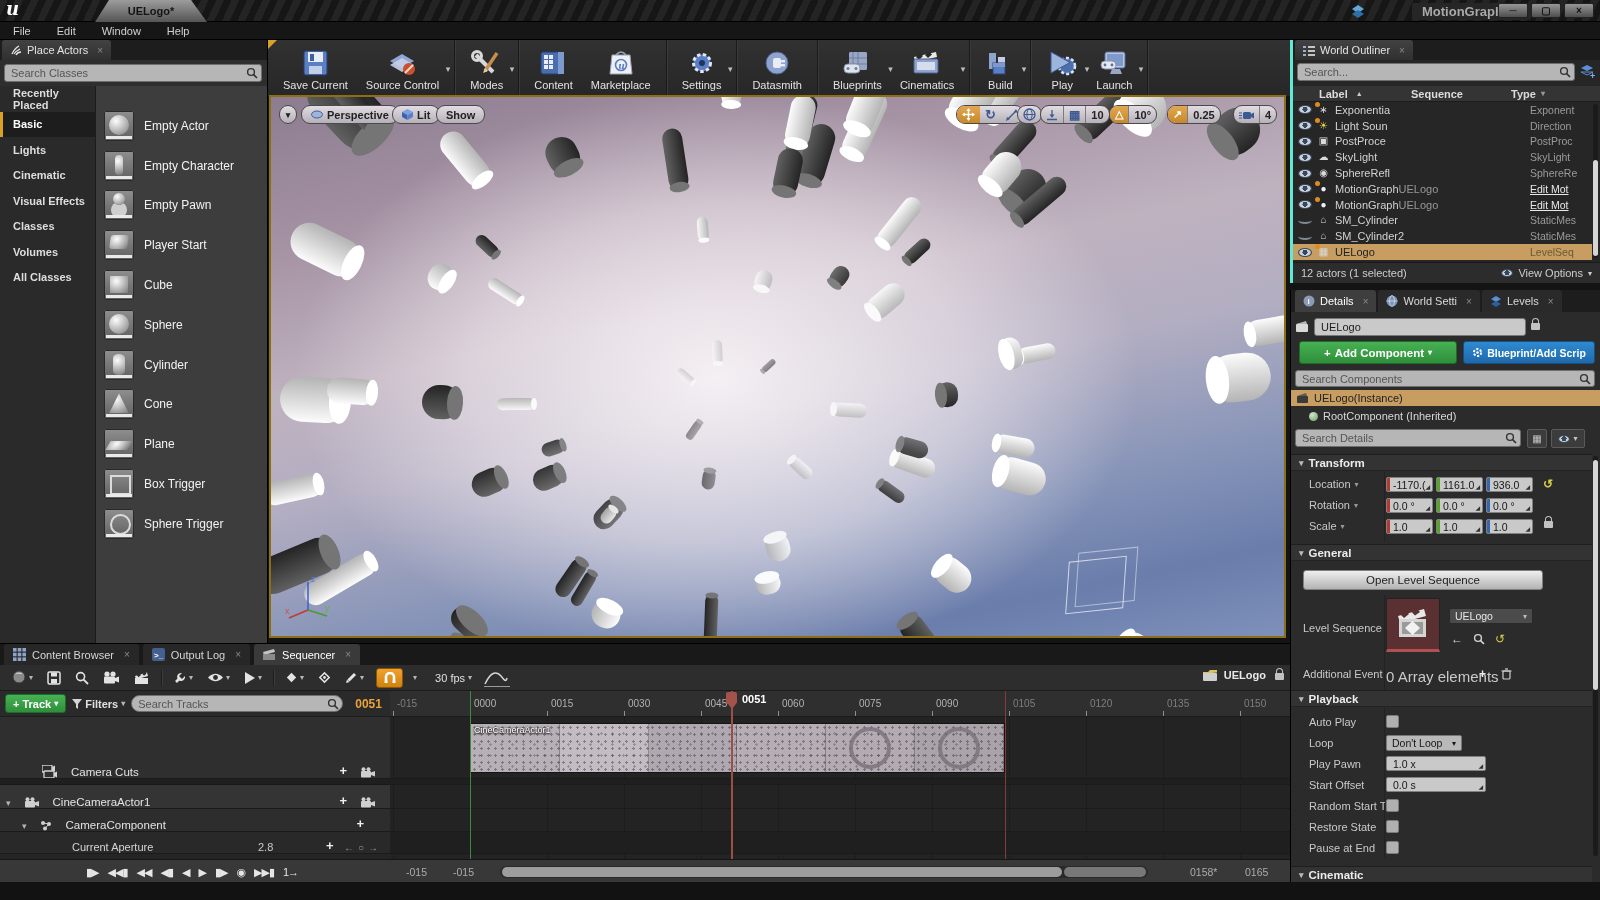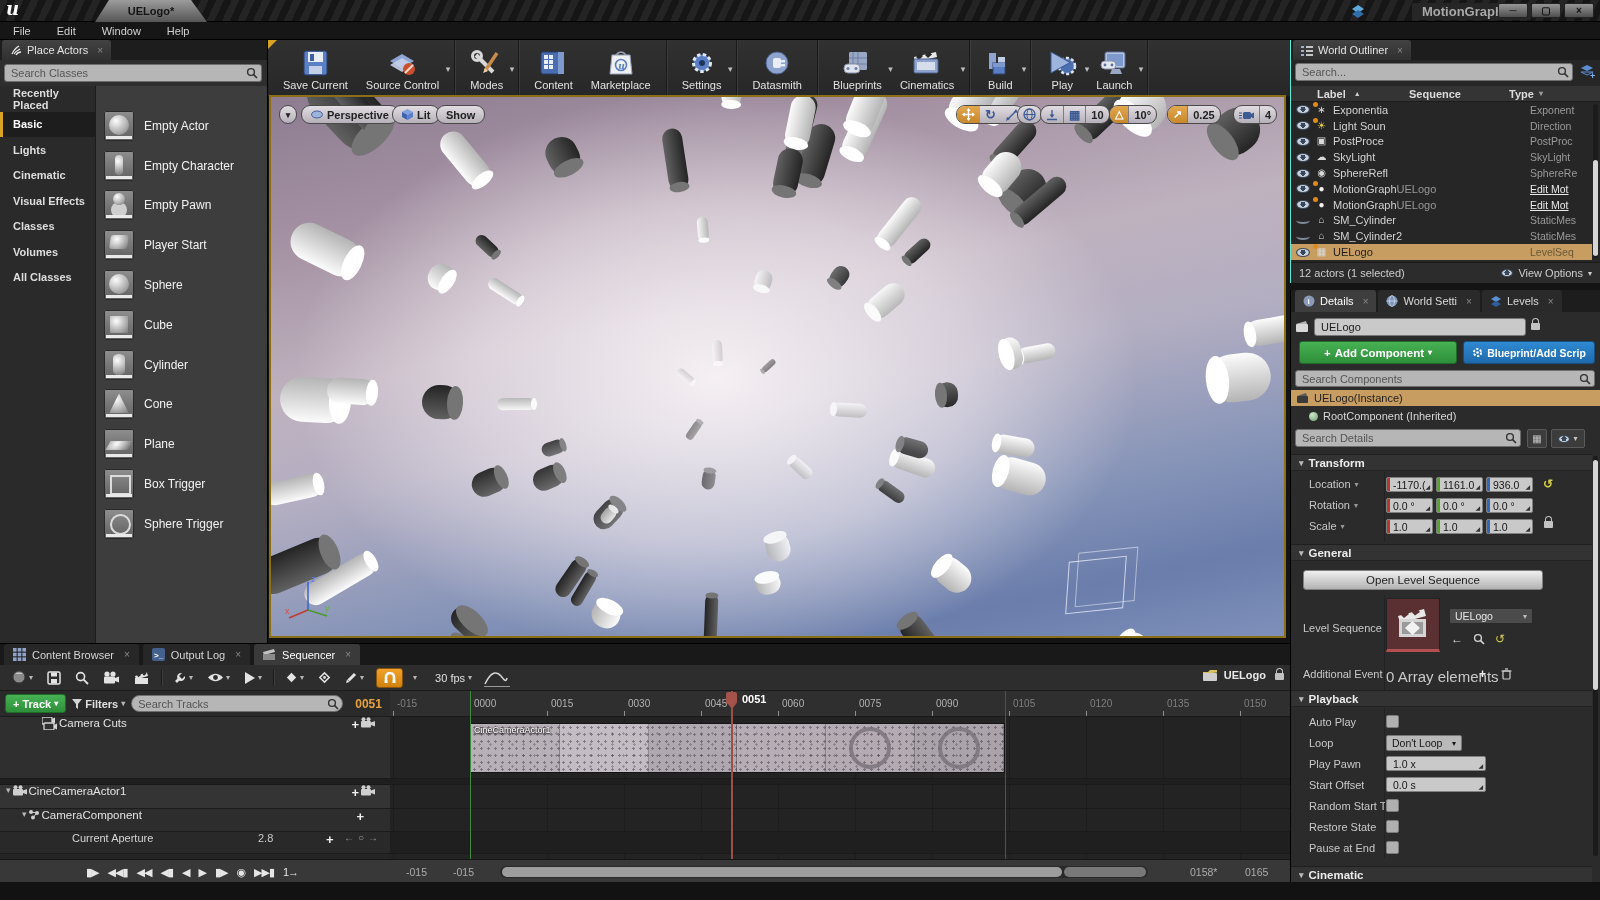--- a/index.html
+++ b/index.html
@@ -89,21 +89,21 @@
     border-radius:9px;display:flex;align-items:center;z-index:20;color:#222;font-weight:bold;font-size:11px;overflow:hidden}
   .seg-btn{height:100%;display:flex;align-items:center;justify-content:center;padding:0 5px}
   .seg-btn.on{background:linear-gradient(#e2a84f,#c9872a);color:#fff}
   .seg-sep{width:1px;height:100%;background:#7e7a80}
   .gizmo{position:absolute;left:14px;bottom:14px;width:46px;height:52px;z-index:15}
   .wirebox{position:absolute;left:796px;top:462px;width:58px;height:52px;border:1px solid rgba(235,238,248,.8);
     transform:skewY(-6deg) skewX(-4deg);z-index:4}
   .wirebox::before{content:"";position:absolute;left:8px;top:-9px;width:58px;height:52px;border:1px solid rgba(235,238,248,.55)}
 
   
-  .outliner{position:absolute;left:1290px;top:40px;width:310px;height:243px;background:#262626;border-left:1px solid #5eead4}
+  .outliner{position:absolute;left:1290px;top:40px;width:310px;height:243px;background:#262626;border-left:3px solid #5eead4}
   .out-search{position:absolute;left:4px;top:23px;width:278px}
   .out-add{position:absolute;right:4px;top:24px;width:18px;height:16px}
   .out-header{position:absolute;left:0;top:46px;right:0;height:16px;background:#343434;border-bottom:1px solid #1d1d1d;
     display:flex;align-items:center;color:#dcdcdc;font-weight:bold;font-size:11px}
   .oh-label{margin-left:26px}.oh-sort{font-size:7px;color:#ccc;margin-left:8px}
   .oh-seq{position:absolute;left:118px}.oh-type{position:absolute;left:218px}.oh-tdd{position:absolute;left:248px;font-size:8px;color:#999}
   .out-rows{position:absolute;left:0;top:62px;right:8px;height:158px;overflow:hidden}
   .orow{height:15.8px;display:flex;align-items:center;padding-left:5px;gap:5px}
   .orow .eye{flex:none}
   .oicon{width:13px;text-align:center;font-size:10px;color:#dadada;position:relative;flex:none;line-height:1}
@@ -228,21 +228,21 @@
     transform:translate(-50%,-50%);border-radius:50%;border:4px solid rgba(120,112,122,.8)}
   .clip-label{position:absolute;left:84px;top:8px;color:#fff;font-size:9px;text-shadow:0 1px 2px #000,0 0 2px #000;z-index:6}
   .line-green{position:absolute;left:80px;top:0;width:1px;height:168px;background:#3f8a3f;z-index:5}
   .line-red{position:absolute;left:615px;top:0;width:1px;height:168px;background:#8a3a34;z-index:5}
   .playhead-line{position:absolute;left:341px;top:0;width:2px;height:168px;background:#9c4f45;z-index:7}
   .playhead-head{position:absolute;left:336px;top:1px;width:11px;height:12px;background:#a4524a;border-radius:2px;z-index:8}
   .playhead-head::after{content:"";position:absolute;left:1.5px;top:12px;border-left:4px solid transparent;
     border-right:4px solid transparent;border-top:5px solid #a4524a}
   .playhead-label{position:absolute;left:352px;top:2px;color:#fff;font-weight:bold;font-size:11px;z-index:8}
   .ltracks{position:absolute;left:0;top:73px;width:390px;height:142px;background:#252525}
-  .ltrow{position:relative;display:flex;align-items:flex-start;color:#e2e2e2;font-size:11.5px;gap:1px}
+  .ltrow{position:relative;display:flex;align-items:flex-end;color:#e2e2e2;font-size:11.5px;gap:13px}
   .ltrow .plus{margin-left:auto;color:#f0f0f0;font-weight:bold;font-size:13px}
   .lt-cc{height:62px;background:#2f2f2f;border-bottom:1px solid #1b1b1b;padding-left:42px}
   .lt-gap{height:6px;background:#1f1f1f;border-bottom:1px solid #181818}
   .lt-cine{height:24px;background:#343434;border-bottom:1px solid #1b1b1b;padding-left:6px}
   .lt-comp{height:23px;background:#2d2d2d;border-bottom:1px solid #1b1b1b;padding-left:22px}
   .lt-ap{height:22px;background:#292929;border-bottom:1px solid #1b1b1b;padding-left:72px;font-size:11px;color:#d5d5d5}
   .tri-sm{color:#b5b5b5;font-size:9px}
   .ap-val{position:absolute;left:258px;color:#c9c9c9}
   .keynav{position:absolute;left:344px;display:flex;gap:4px;color:#9a9a9a;font-size:10px}
   .ap-plus{position:absolute;left:326px;color:#f0f0f0;font-weight:bold;font-size:13px}
@@ -329,26 +329,26 @@
           </div>
         <div class="pitem">
             <span class="thumb th-pawn"></span>
             <span class="pitem-label">Empty Pawn</span>
           </div>
         <div class="pitem">
             <span class="thumb th-player"></span>
             <span class="pitem-label">Player Start</span>
           </div>
         <div class="pitem">
+            <span class="thumb th-cube"></span>
+            <span class="pitem-label">Cube</span>
+          </div>
+        <div class="pitem">
             <span class="thumb th-sphere"></span>
             <span class="pitem-label">Sphere</span>
-          </div>
-        <div class="pitem">
-            <span class="thumb th-cube"></span>
-            <span class="pitem-label">Cube</span>
           </div>
         <div class="pitem">
             <span class="thumb th-cylinder"></span>
             <span class="pitem-label">Cylinder</span>
           </div>
         <div class="pitem">
             <span class="thumb th-cone"></span>
             <span class="pitem-label">Cone</span>
           </div>
         <div class="pitem">

